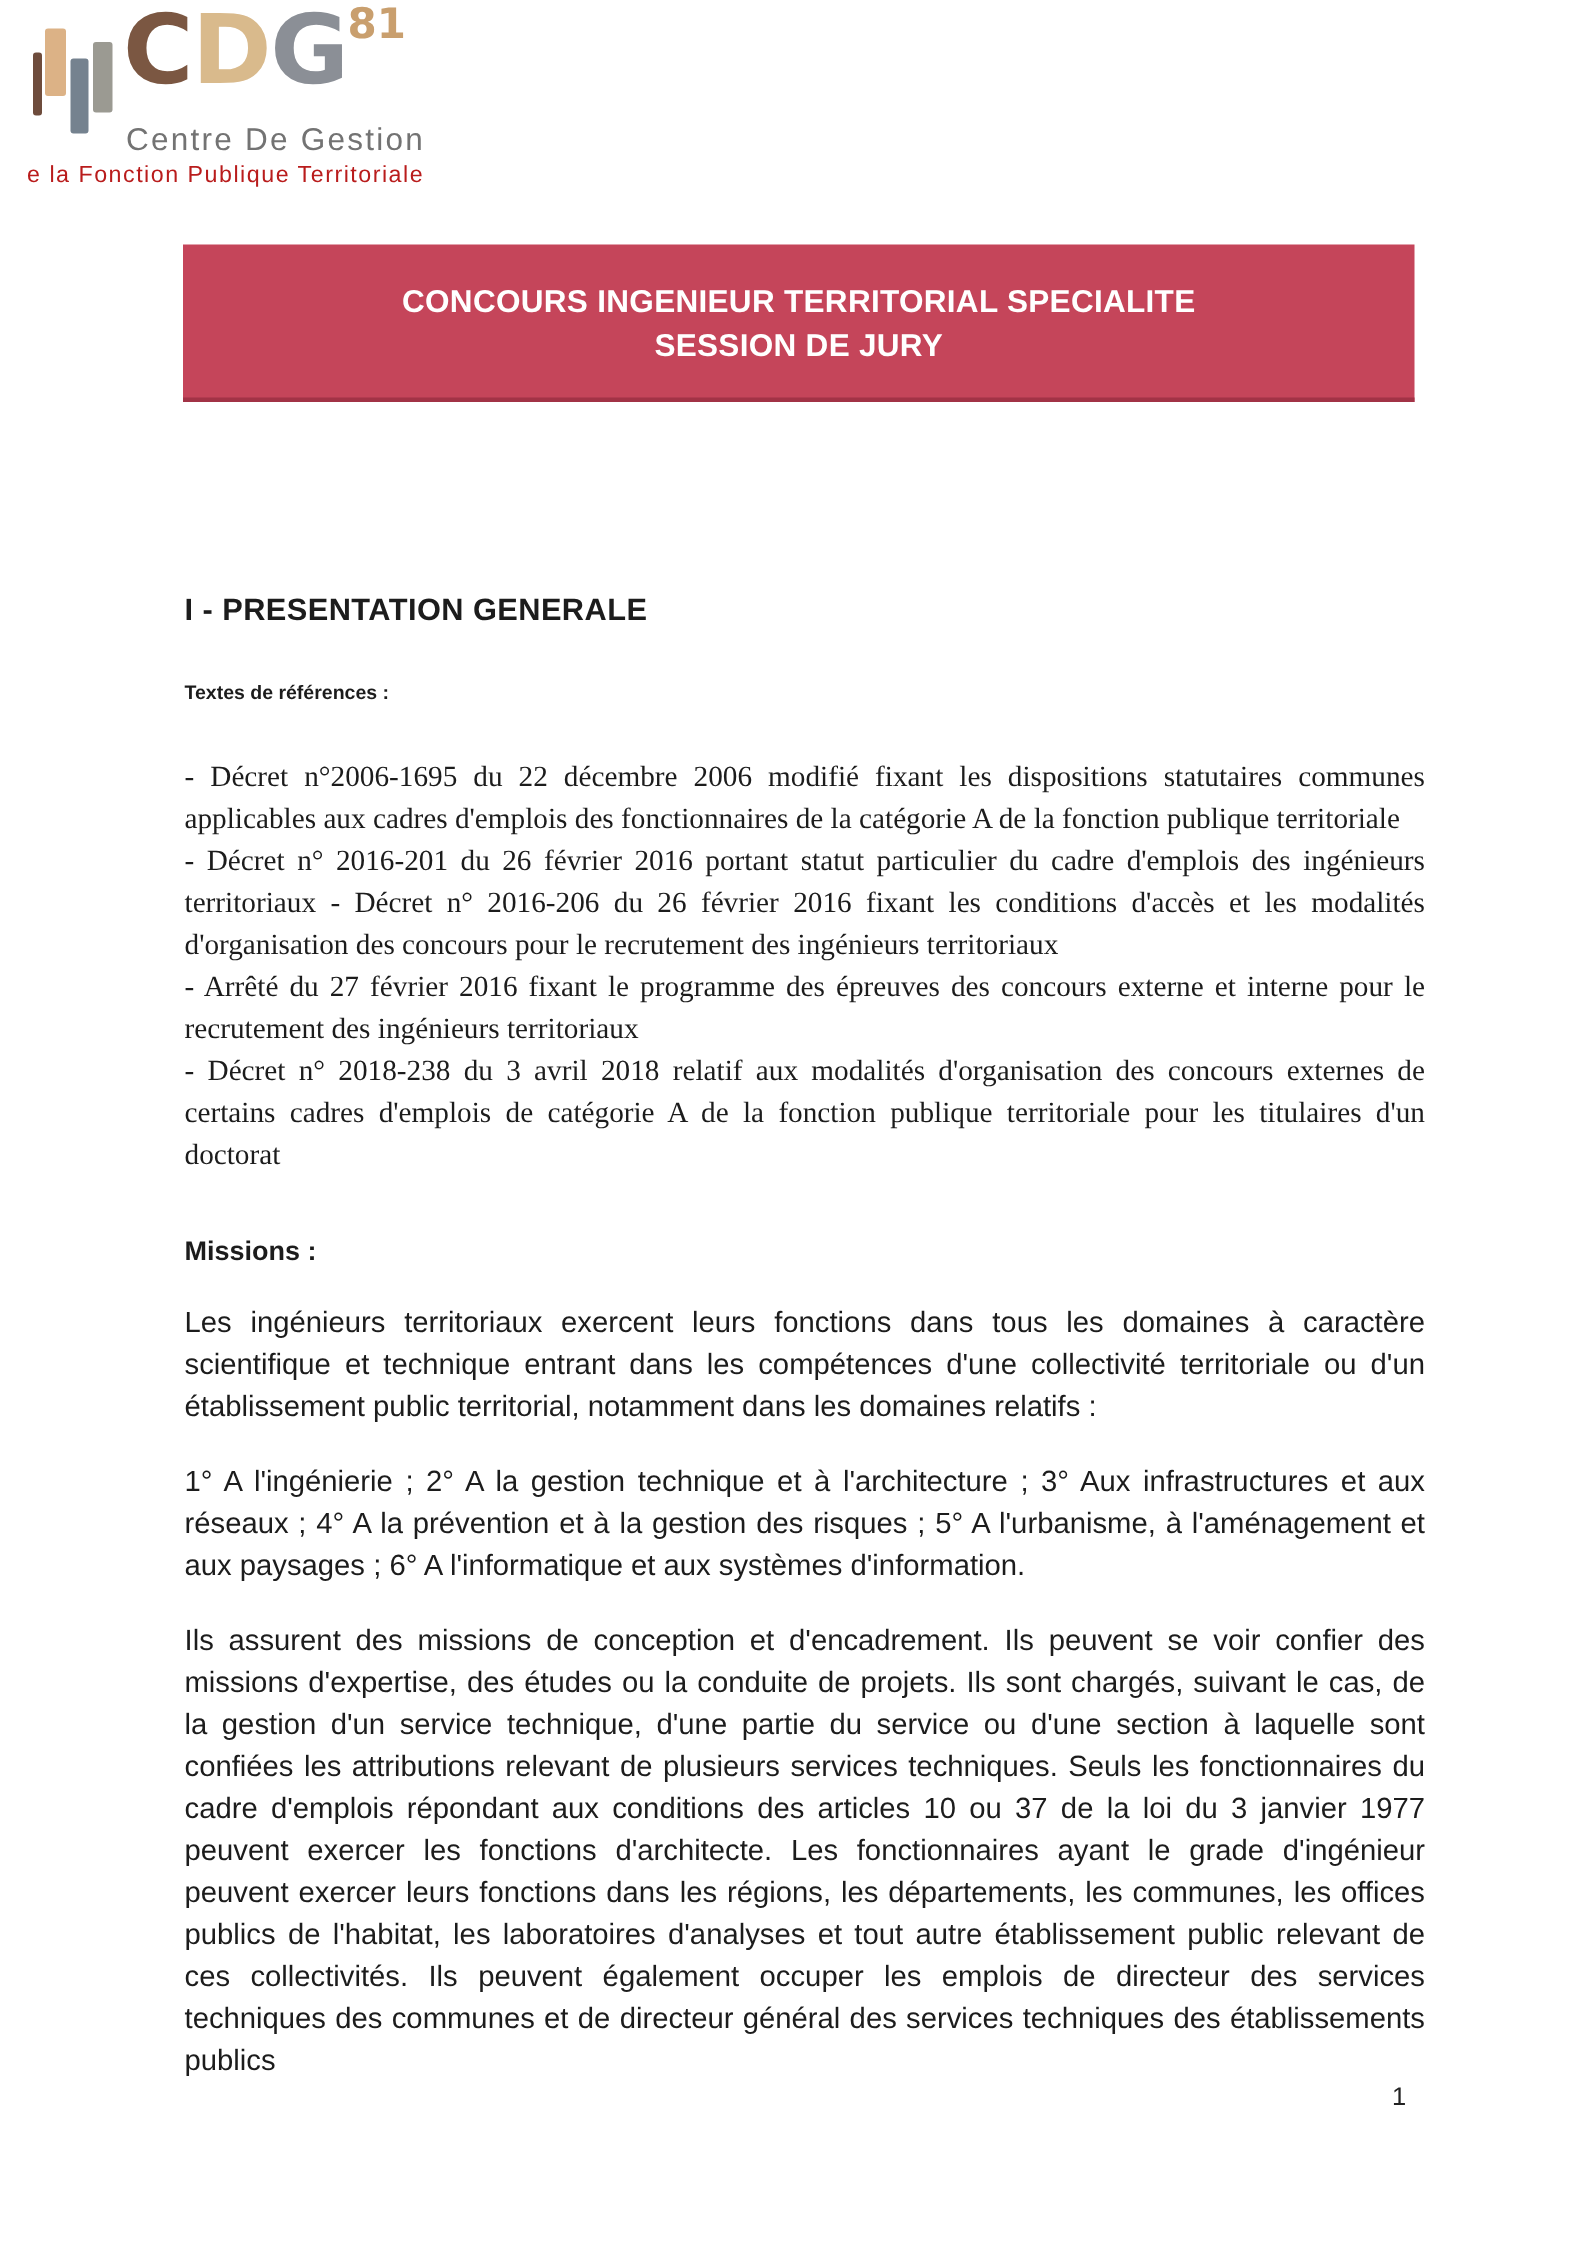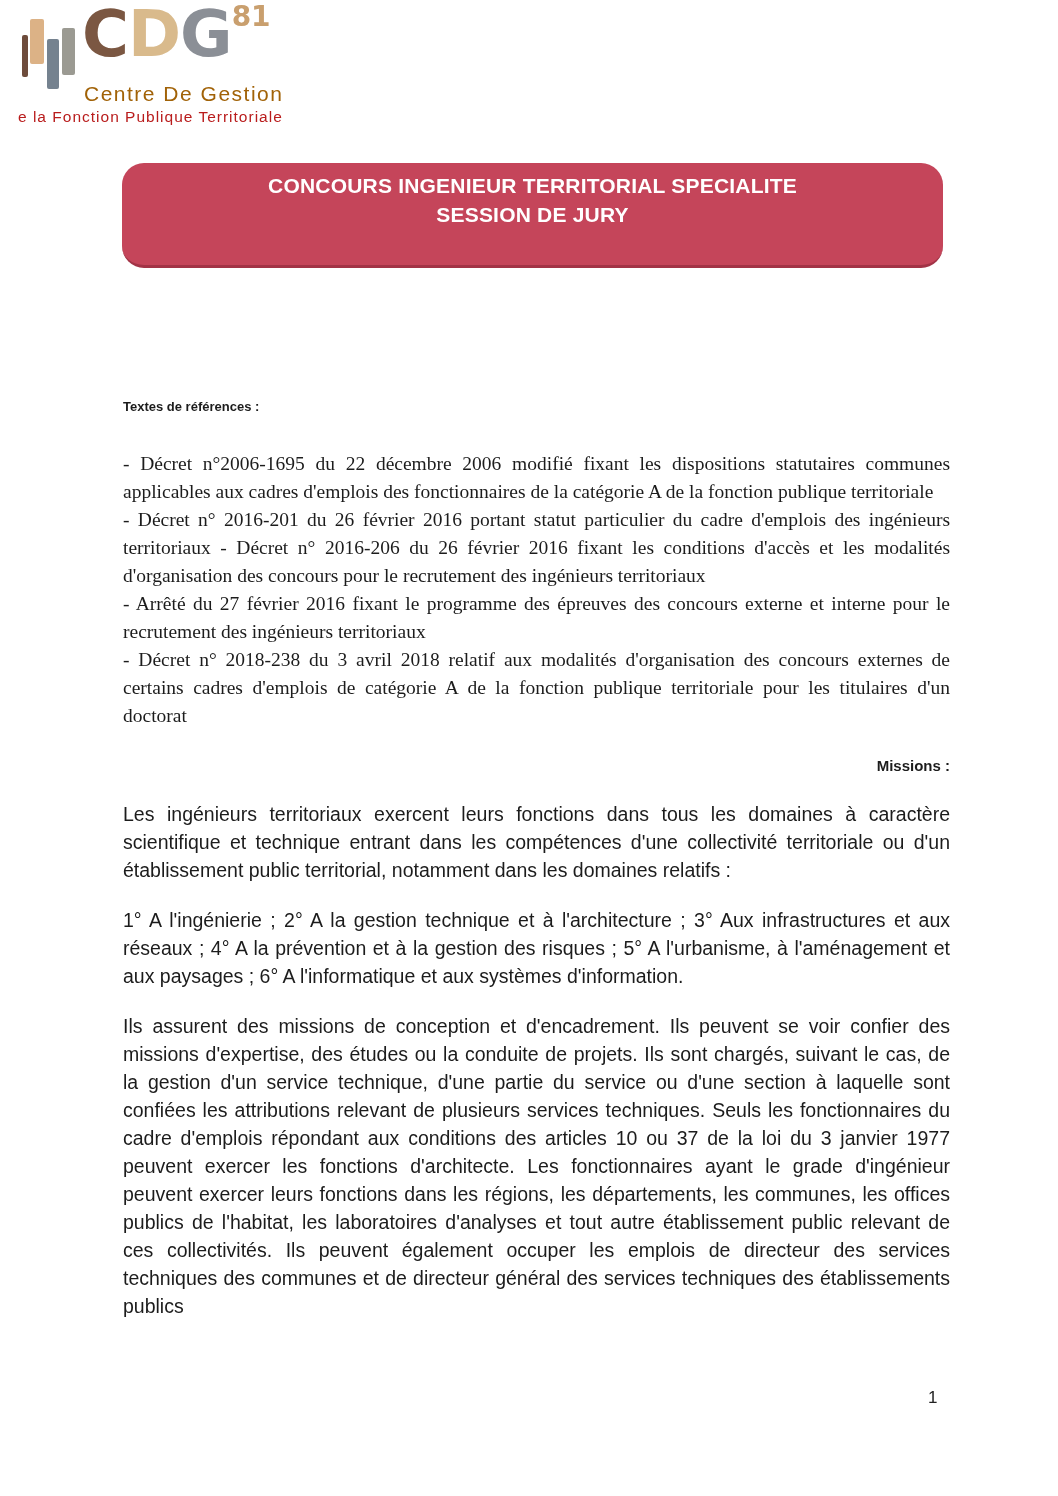--- a/index.html
+++ b/index.html
@@ -26,59 +26,58 @@
     position: absolute; left: 64px; top: -4px;
     font-size: 64px; font-weight: bold; letter-spacing: -1px;
     font-family: "DejaVu Sans", sans-serif; line-height: 1;
   }
   .letter-c { color: #7b5742; }
   .letter-d { color: #d9ba8c; }
   .letter-g { color: #8b8f96; }
   .letter-sup { color: #c99f6e; font-size: 28px; vertical-align: 30px; letter-spacing: 0; }
   .logo-line1 {
     position: absolute; left: 66px; top: 76px;
-    font-size: 21px; color: #a16207; letter-spacing: 1.5px; white-space: nowrap;
+    font-size: 21px; color: #737373; letter-spacing: 1.5px; white-space: nowrap;
   }
   .logo-line2 {
     position: absolute; left: 0px; top: 102px;
     font-size: 15.5px; color: #b91c1c; letter-spacing: 1px; white-space: nowrap;
   }
 
   
   .banner {
     position: absolute; left: 122px; top: 163px;
     width: 821px; height: 105px; box-sizing: border-box;
     background: #c5455a;
     border-bottom: 3px solid #a23346;
     color: #ffffff;
     text-align: center;
     font-weight: bold;
     font-size: 21px;
     line-height: 29px;
-    padding-top: 8px;
+    padding-top: 24px;
     letter-spacing: 0.2px;
-    border-radius: 22px;
   }
 
   
   .content {
     position: absolute; left: 123px; top: 393px; width: 827px;
     font-size: 19.5px; line-height: 28px; text-align: justify;
   }
   .h1 {
     font-weight: bold; font-size: 20.5px; text-align: left;
     margin: 0 0 27px 0; letter-spacing: 0.3px;
   }
   .h2 {
     font-weight: bold; font-size: 13px; text-align: left;
     margin: 0 0 29px 0;
   }
   .h2-missions {
-    font-weight: bold; font-size: 15px; text-align: right;
-    margin: 22px 0 20px 0;
+    font-weight: bold; font-size: 18px; text-align: left;
+    margin: 35px 0 20px 0;
   }
   .ref-item { margin: 0; font-family: Liberation Serif, serif; }
   .para { margin: 0 0 22px 0; }
   .para-last { margin: 0; }
 
   
   .page-number {
     position: absolute; top: 1388px; left: 928px;
     font-size: 17px; color: #222;
   }
@@ -99,20 +98,21 @@
     <div class="logo-line1">Centre De Gestion</div>
     <div class="logo-line2">e la Fonction Publique Territoriale</div>
   </div>
 
   <div class="banner">
     <div>CONCOURS INGENIEUR TERRITORIAL SPECIALITE</div>
     <div>SESSION DE JURY</div>
   </div>
 
   <div class="content">
+    <div class="h1">I - PRESENTATION GENERALE</div>
 
     <div class="h2">Textes de références :</div>
 
     <div>
       <p class="ref-item">- Décret n°2006-1695 du 22 décembre 2006 modifié fixant les dispositions statutaires communes applicables aux cadres d'emplois des fonctionnaires de la catégorie A de la fonction publique territoriale</p>
       <p class="ref-item">- Décret n° 2016-201 du 26 février 2016 portant statut particulier du cadre d'emplois des ingénieurs territoriaux - Décret n° 2016-206 du 26 février 2016 fixant les conditions d'accès et les modalités d'organisation des concours pour le recrutement des ingénieurs territoriaux</p>
       <p class="ref-item">- Arrêté du 27 février 2016 fixant le programme des épreuves des concours externe et interne pour le recrutement des ingénieurs territoriaux</p>
       <p class="ref-item">- Décret n° 2018-238 du 3 avril 2018 relatif aux modalités d'organisation des concours externes de certains cadres d'emplois de catégorie A de la fonction publique territoriale pour les titulaires d'un doctorat</p>
     </div>
 

